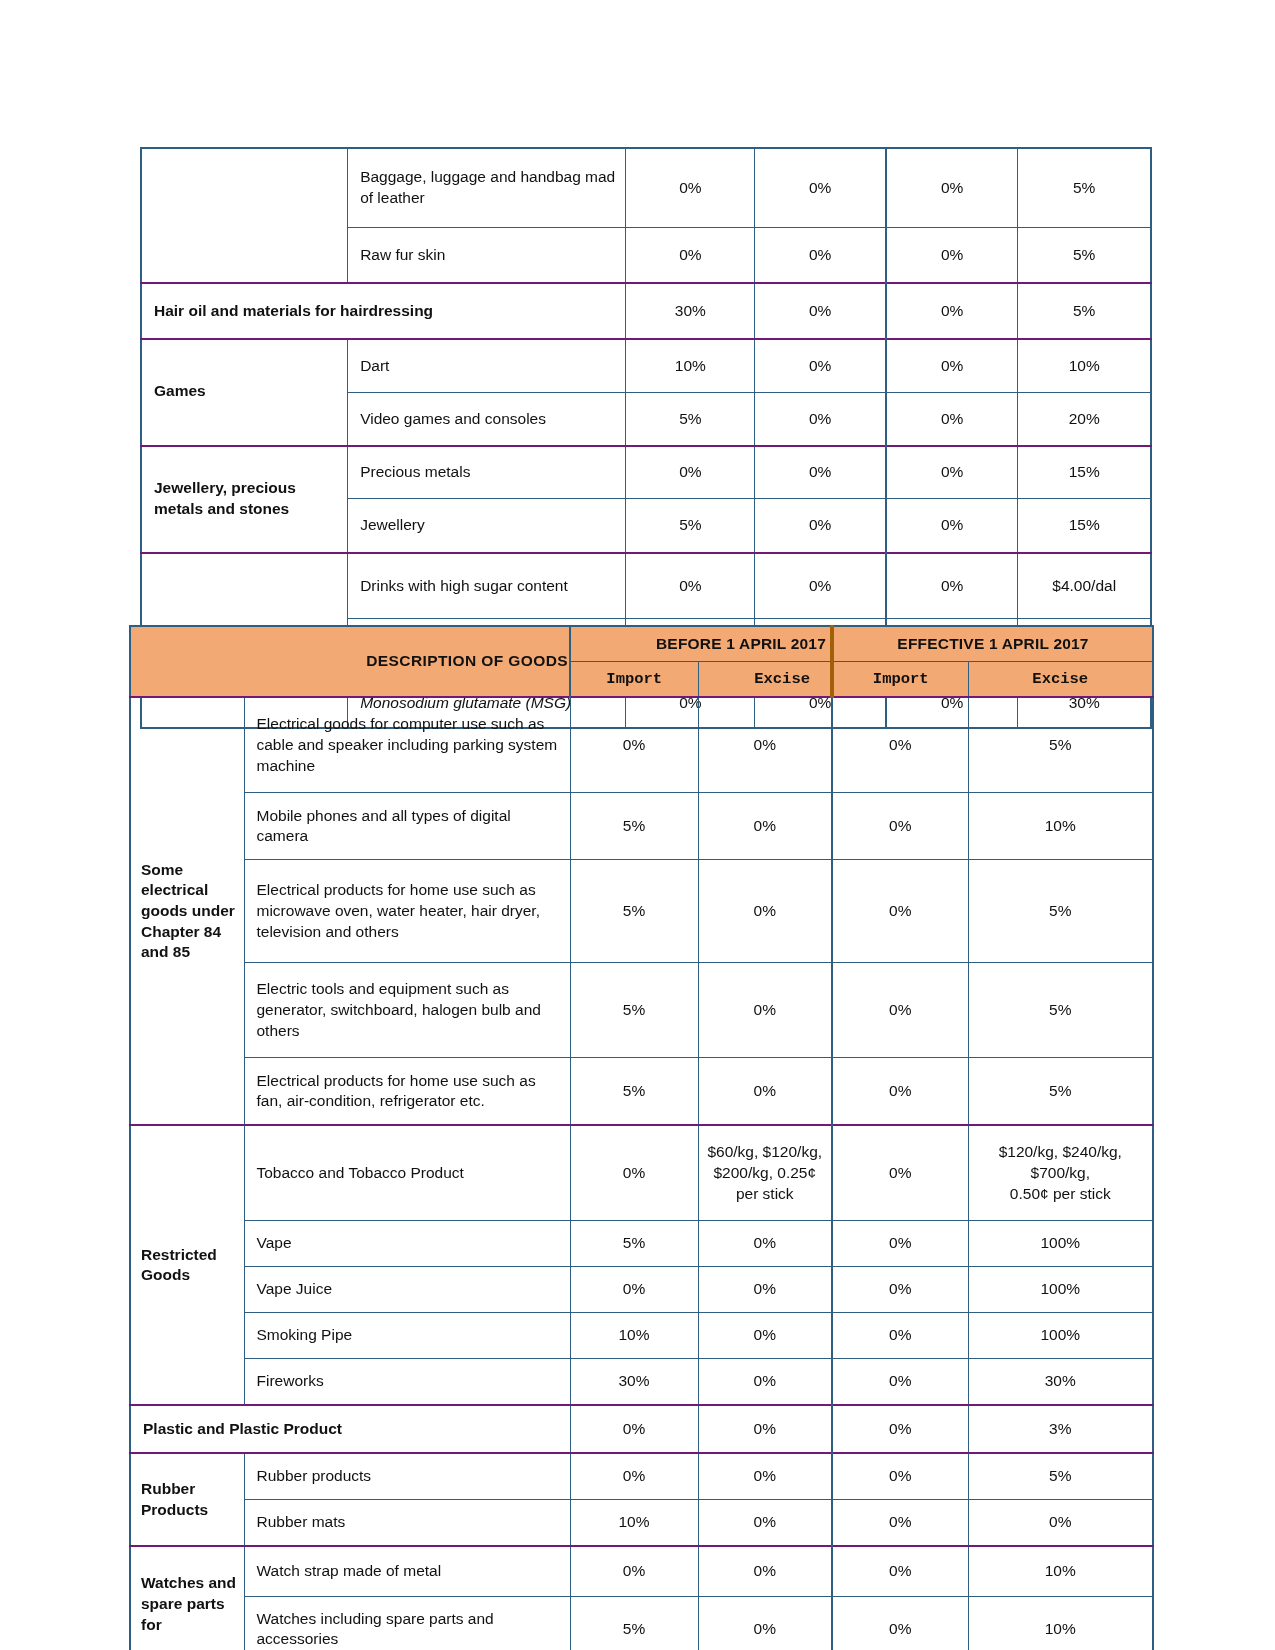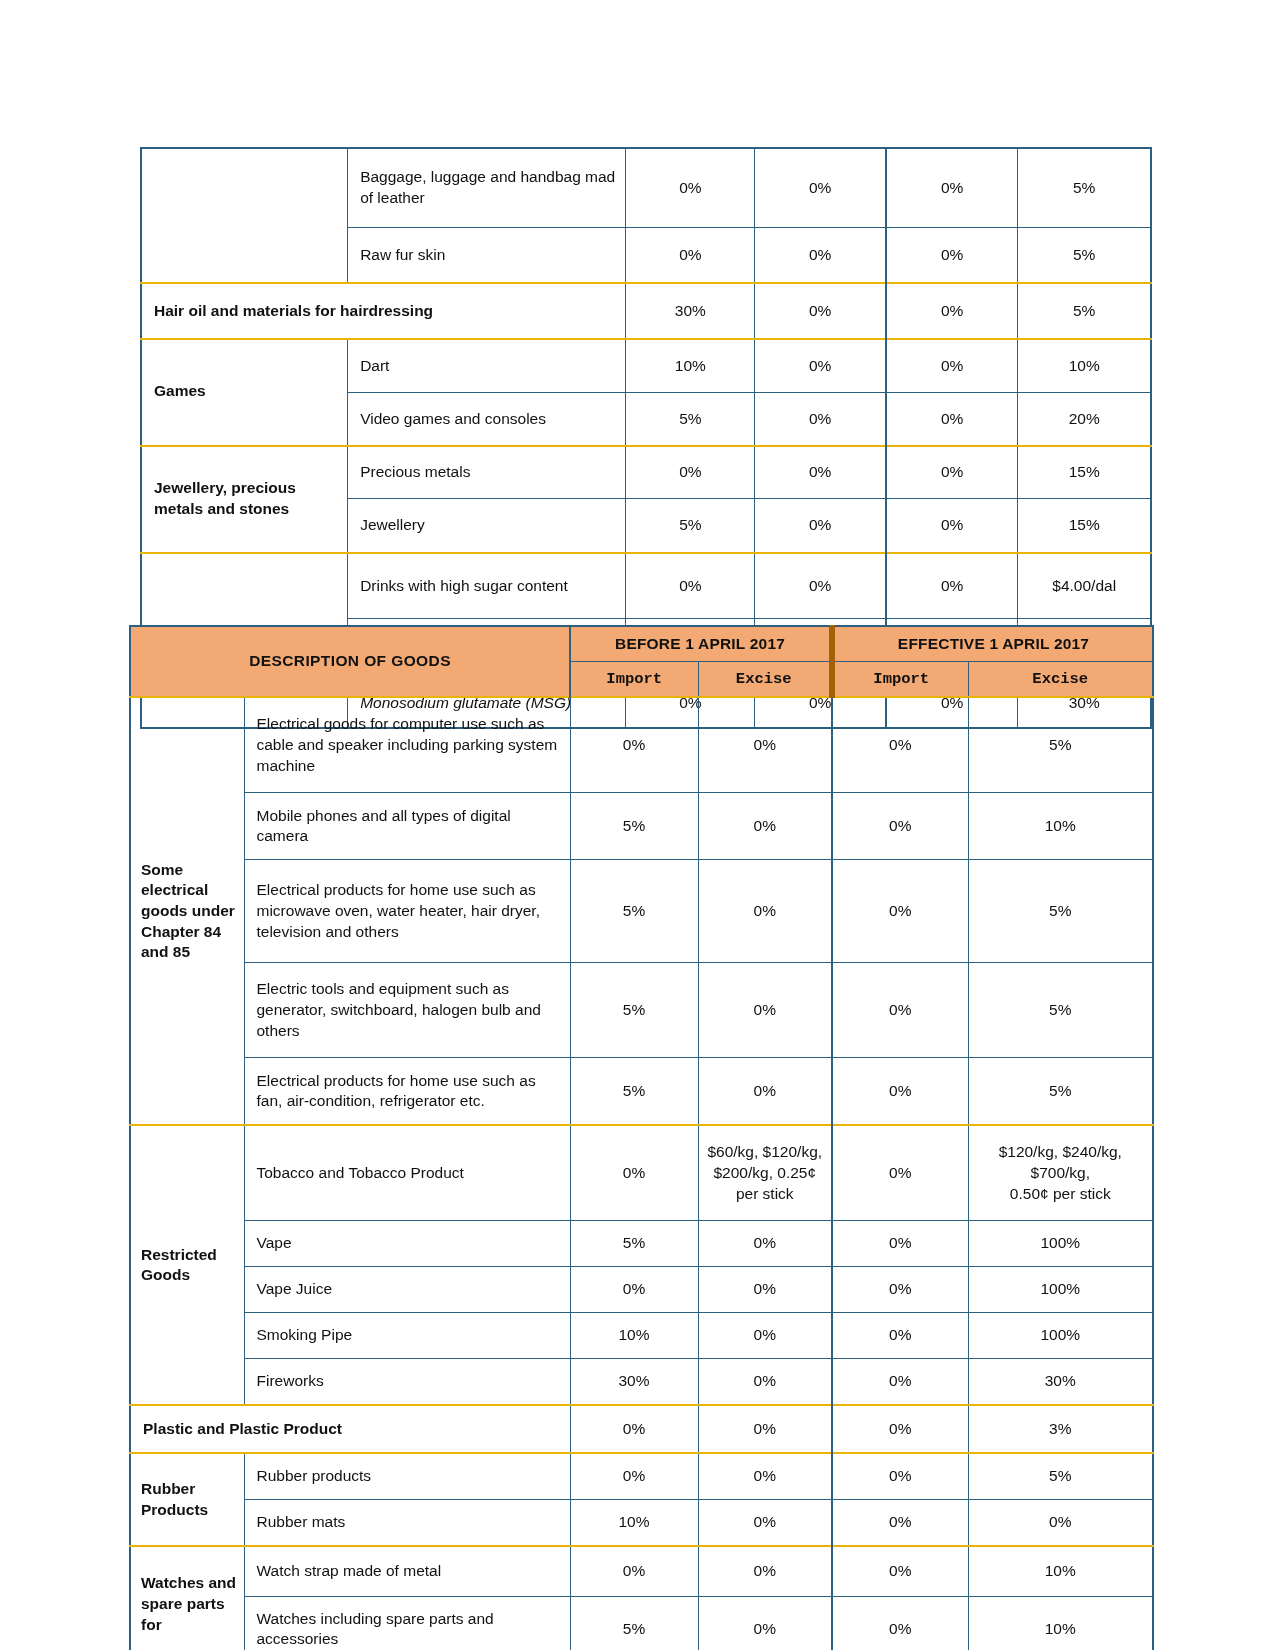--- a/index.html
+++ b/index.html
@@ -46,21 +46,21 @@
   table.grid td {
     border: 1px solid #2e5f80;
     vertical-align: middle;
     font-size: 15.5px;
     line-height: 1.33;
     color: #111111;
   }
 
   
   tr.group-start > td {
-    border-top: 2px solid #eab308;
+    border-top: 2px solid #701a75;
   }
 
   
   td.cat {
     font-weight: bold;
     padding: 4px 0 6px 12px;
     font-size: 15.5px;
   }
   td.cat-narrow {
     font-weight: bold;
@@ -117,34 +117,36 @@
     background: #f2a974;
     text-align: center;
     font-weight: bold;
     border: 1px solid #2e5f80;
   }
   td.hdr-title {
     font-size: 21px;
     letter-spacing: 0.4px;
     border-right: 2px solid #2e5f80;
     border-bottom: 2px solid #2e5f80;
+    text-align: right;
   }
   td.hdr-span {
     font-size: 15px;
     padding: 7px 4px 6px;
     letter-spacing: 0.2px;
   }
   td.hdr-sub {
     font-size: 15px;
     padding: 7px 20px 7px;
     border-bottom: 2px solid #2e5f80;
     font-family: Liberation Mono, monospace;
   }
   td.hdr-span.sep-strong, td.hdr-sub.sep-strong {
-    border-right: 6px solid #a16207;
+    border-right: 4px solid #a16207;
+    text-align: right;
   }
   td.hdr-span.sep-left-strong, td.hdr-sub.sep-left-strong {
     border-left: 2px solid #2e5f80;
   }
 </style>
 </head>
 <body>
 
 <div class="page">
 

